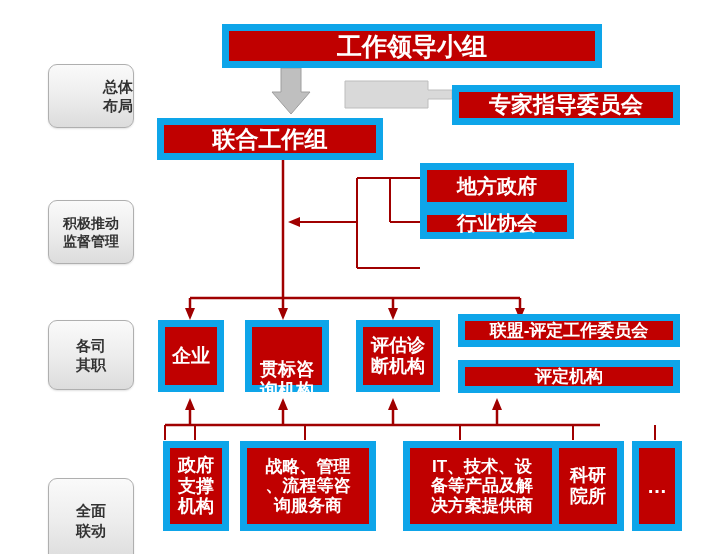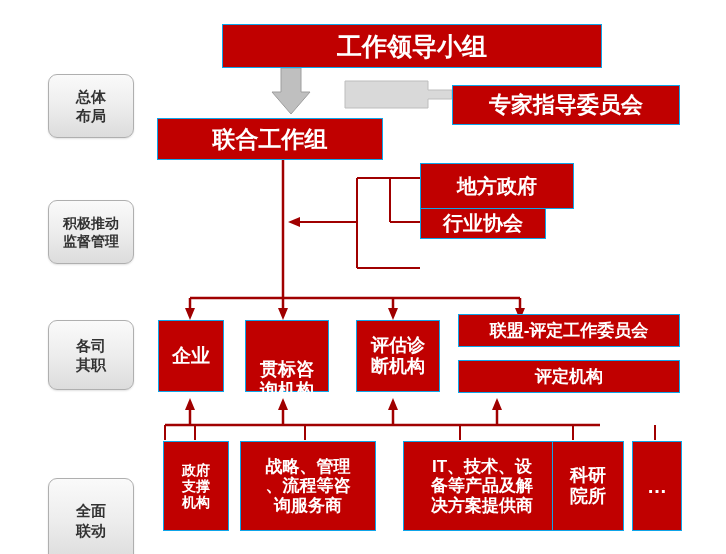--- a/index.html
+++ b/index.html
@@ -31,21 +31,21 @@
     display: flex;
     align-items: center;
     justify-content: center;
     text-align: center;
     color: #ffffff;
     font-weight: bold;
     line-height: 1.15;
   }
   .red {
     background: #C00000;
-    border: 1px solid #0ea5e9;
+    border: 7px solid #0ea5e9;
   }
   .stage {
     position: absolute;
     box-sizing: border-box;
     display: flex;
     align-items: center;
     justify-content: center;
     text-align: center;
     color: #333333;
     font-weight: bold;
@@ -101,21 +101,21 @@
     <path d="M393,425 L393,408" stroke="#A00000" stroke-width="2.5" fill="none"></path>
     <polygon points="393,398 388,410 398,410" fill="#A00000"></polygon>
     <path d="M497,425 L497,408" stroke="#A00000" stroke-width="2.5" fill="none"></path>
     <polygon points="497,398 492,410 502,410" fill="#A00000"></polygon>
 
     <polygon points="281,68 301,68 301,92 310,92 291,114 272,92 281,92" fill="#BFBFBF" stroke="#9E9E9E" stroke-width="1"></polygon>
 
     <polygon points="452,98 452,89 428,89 428,80 345,80 345,107 428,107 428,98" fill="#D9D9D9" stroke="#BDBDBD" stroke-width="1" transform="translate(0,1)"></polygon>
   </svg>
 
-  <div class="stage" style="left:48px; top:74px; width:86px; height:64px;">
+  <div class="stage" style="left:48px; top:64px; width:86px; height:64px;justify-content:flex-end;">
     <span style="white-space:pre-line;">总体
 布局</span>
   </div>
   <div class="stage" style="left:48px; top:200px; width:86px; height:64px; font-size:14px;">
     <span style="white-space:pre-line;">积极推动
 监督管理</span>
   </div>
   <div class="stage" style="left:48px; top:320px; width:86px; height:70px;">
     <span style="white-space:pre-line;">各司
 其职</span>
@@ -131,21 +131,21 @@
   <div class="box red" style="left:452px; top:85px; width:228px; height:40px; font-size:22px;">
     <span>专家指导委员会</span>
   </div>
   <div class="box red" style="left:157px; top:118px; width:226px; height:42px; font-size:23px;">
     <span>联合工作组</span>
   </div>
 
   <div class="box red" style="left:420px; top:163px; width:154px; height:46px; font-size:20px;">
     <span>地方政府</span>
   </div>
-  <div class="box red" style="left:420px; top:208px; width:126px; height:31px; font-size:20px;">
+  <div class="box red" style="left:420px; top:208px; width:154px; height:31px; font-size:20px;">
     <span>行业协会</span>
   </div>
 
   <div class="box red" style="left:158px; top:320px; width:66px; height:72px; font-size:19px;">
     <span style="white-space:pre-line;">企业</span>
   </div>
   <div class="box red" style="left:245px; top:320px; width:84px; height:72px; font-size:18px;">
     <span style="white-space:pre-line;margin-top:48px;">贯标咨
 询机构</span>
   </div>
@@ -153,21 +153,21 @@
     <span style="white-space:pre-line;">评估诊
 断机构</span>
   </div>
   <div class="box red" style="left:458px; top:314px; width:222px; height:33px; font-size:17px;">
     <span>联盟-评定工作委员会</span>
   </div>
   <div class="box red" style="left:458px; top:360px; width:222px; height:33px; font-size:17px;">
     <span>评定机构</span>
   </div>
 
-  <div class="box red" style="left:163px; top:441px; width:66px; height:90px; font-size:14px;">
+  <div class="box red" style="left:163px; top:441px; width:66px; height:90px; font-size:18px;">
     <span style="white-space:pre-line;">政府
 支撑
 机构</span>
   </div>
   <div class="box red" style="left:240px; top:441px; width:136px; height:90px; font-size:17px;">
     <span style="white-space:pre-line;">战略、管理
 、流程等咨
 询服务商</span>
   </div>
   <div class="box red" style="left:403px; top:441px; width:158px; height:90px; font-size:17px;">

